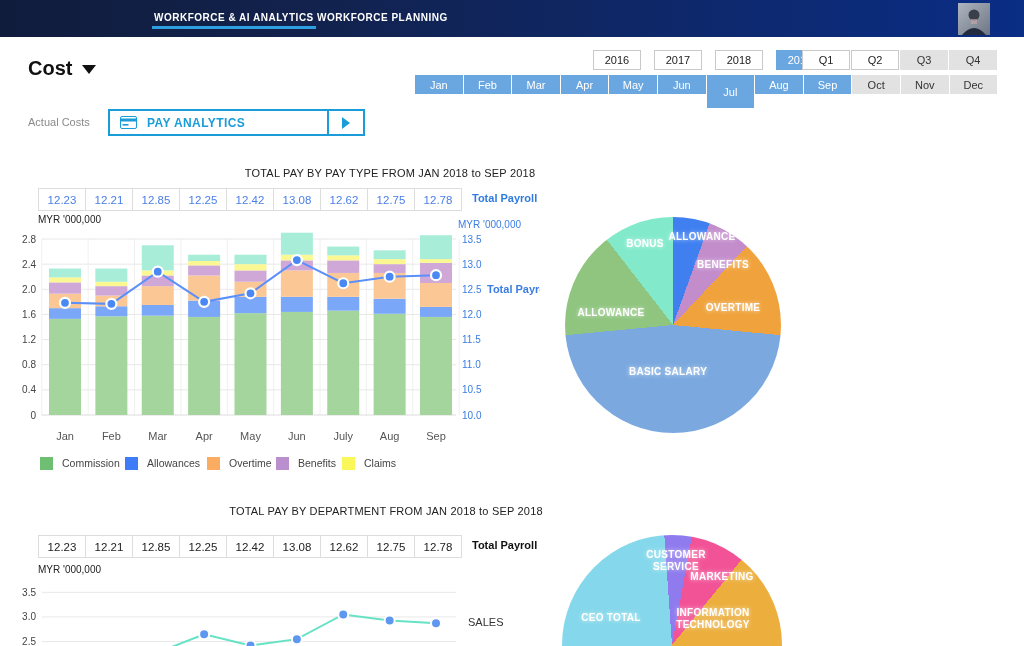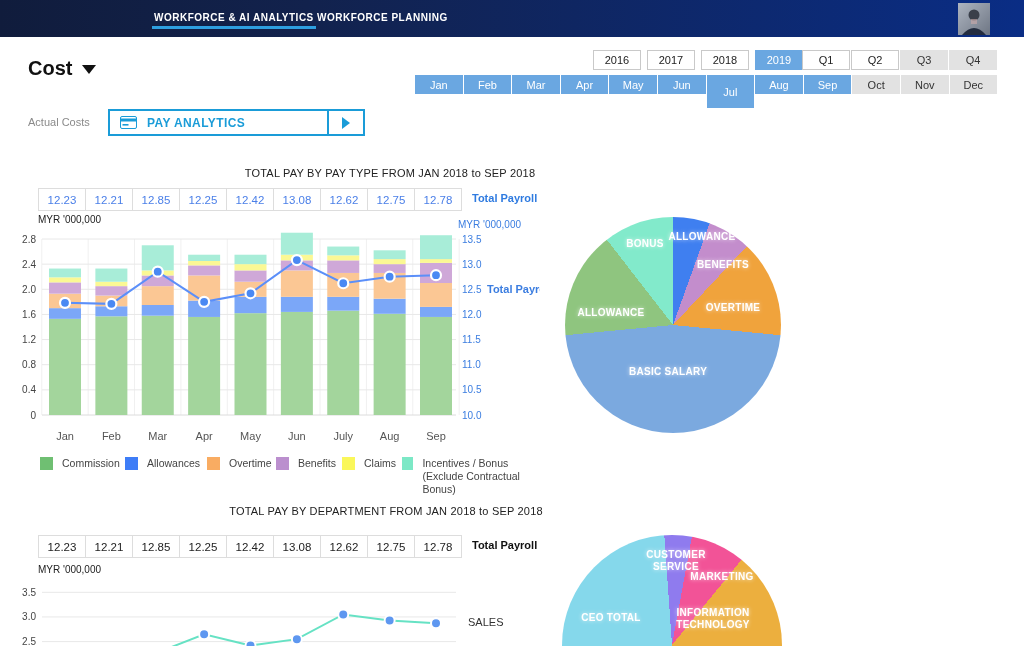--- a/index.html
+++ b/index.html
@@ -87,21 +87,21 @@
         <path d="M4 32 Q16 18 28 32 Z" fill="#232c3f"></path>
         <rect x="13" y="16" width="6" height="5" fill="#caa" opacity="0.6"></rect>
       </svg>
     </div>
   </header>
 
   <div class="page-title">
     <span>Cost</span><span class="caret-down"></span>
   </div>
 
-  <div class="cellrow" id="years-row" style="left:593px;top:50px;gap:5px">
+  <div class="cellrow" id="years-row" style="left:593px;top:50px;gap:12px">
       <div class="fcell white" style="width: 48px; height: 20px; margin-right: 1px;">2016</div>
       <div class="fcell white" style="width: 48px; height: 20px; margin-right: 1px;">2017</div>
       <div class="fcell white" style="width: 48px; height: 20px; margin-right: 1px;">2018</div>
       <div class="fcell sel" style="width: 48px; height: 20px; margin-right: 1px;">2019</div>
     </div>
   <div class="cellrow" id="quarters-row" style="left:802px;top:50px">
       <div class="fcell white" style="width: 48px; height: 20px; margin-right: 1px;">Q1</div>
       <div class="fcell white" style="width: 48px; height: 20px; margin-right: 1px;">Q2</div>
       <div class="fcell gray" style="width: 48px; height: 20px; margin-right: 1px;">Q3</div>
       <div class="fcell gray" style="width: 48px; height: 20px; margin-right: 1px;">Q4</div>
@@ -275,24 +275,20 @@
         <div class="legend-tx">Overtime</div>
       </div>
       <div class="legend-item" style="left: 276px;">
         <div class="legend-sw" style="background: rgb(187, 143, 206);"></div>
         <div class="legend-tx">Benefits</div>
       </div>
       <div class="legend-item" style="left: 342px;">
         <div class="legend-sw" style="background: rgb(250, 247, 90);"></div>
         <div class="legend-tx">Claims</div>
       </div>
-      <div class="legend-item" style="left: 402px;">
-        <div class="legend-sw" style="background: rgb(124, 232, 198);"></div>
-        <div class="legend-tx">Incentives / Bonus<br>(Exclude Contractual Bonus)</div>
-      </div>
     </div>
 
   <div class="pie" id="pie1" style="left: 565px; top: 217px; width: 216px; height: 216px; background: conic-gradient(rgb(63, 127, 240) 0deg, rgb(63, 127, 240) 19.8deg, rgb(195, 141, 204) 19.8deg, rgb(195, 141, 204) 43.2deg, rgb(240, 163, 60) 43.2deg, rgb(240, 163, 60) 95.4deg, rgb(123, 169, 223) 95.4deg, rgb(123, 169, 223) 264.6deg, rgb(143, 197, 127) 264.6deg, rgb(143, 197, 127) 322.2deg, rgb(130, 234, 203) 322.2deg, rgb(130, 234, 203) 360deg);">
       <div class="pie-label" style="left: 137px; top: 20px;">ALLOWANCE</div>
       <div class="pie-label" style="left: 158px; top: 48px;">BENEFITS</div>
       <div class="pie-label" style="left: 168px; top: 91px;">OVERTIME</div>
       <div class="pie-label" style="left: 103px; top: 155px;">BASIC SALARY</div>
       <div class="pie-label" style="left: 46px; top: 96px;">ALLOWANCE</div>
       <div class="pie-label" style="left: 80px; top: 27px;">BONUS</div>
     </div>

